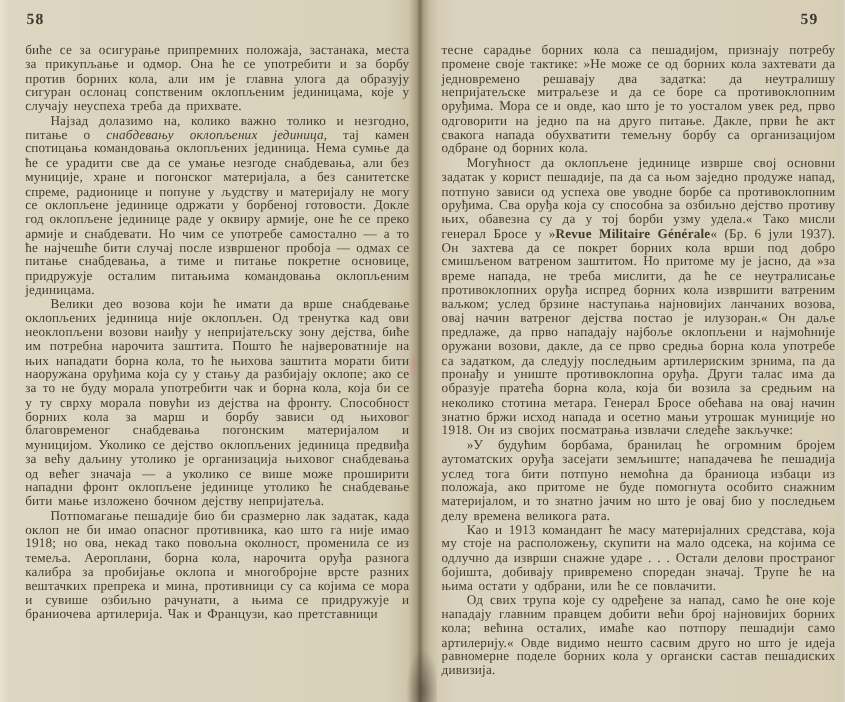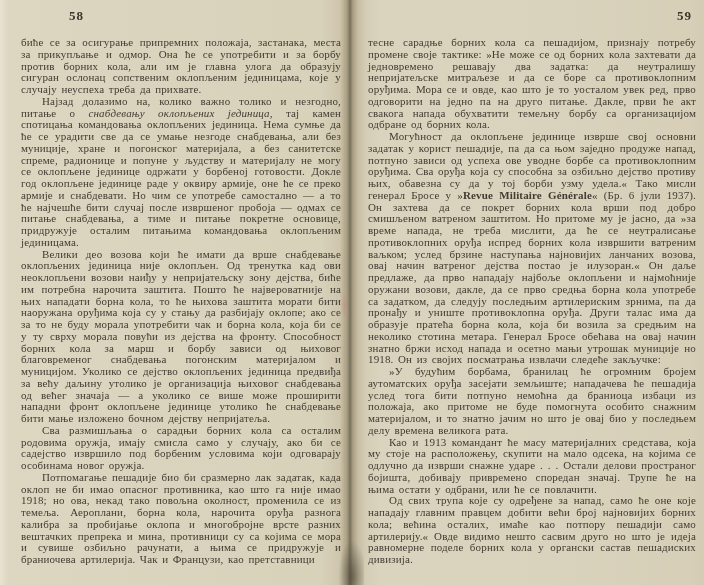--- a/index.html
+++ b/index.html
@@ -22,24 +22,23 @@
   }
   .pink-fleck {
     position: absolute; left: 341px; top: 292px; width: 7px; height: 26px;
     background: radial-gradient(ellipse at center, rgba(205,120,120,0.35), rgba(205,120,120,0) 75%);
     pointer-events: none;
   }
   .pagenum {
     position: absolute; top: 8px;
     font-size: 13px; font-weight: bold; letter-spacing: 1px;
     color: #3b372e;
-    margin-left: 47px;
   }
   .pagenum.left  { left: 22px; }
-  .pagenum.right { right: 12px; }
+  .pagenum.right { right: 22px; }
   .pagetext {
     position: absolute; top: 37px;
     font-size: 11px; line-height: 11.75px;
     color: #413c32;
     word-spacing: 1.6px; letter-spacing: 0.15px;
   }
   .pagetext.left  { left: 21px;  width: 320px; }
   .pagetext.right { left: 368px; width: 328px; }
   .par { margin: 0; text-align: justify; }
   .par.indent { text-indent: 21px; }
@@ -53,21 +52,20 @@
   <div class="pink-fleck"></div>
   <div class="gutter-smudge"></div>
 
   <div class="pagenum left">58</div>
   <div class="pagenum right">59</div>
 
   <div class="pagetext left">
       <p class="par"><span>биће се за осигурање припремних положаја, застанака, места за прикупљање и одмор. Она ће се употребити и за борбу против борних кола, али им је главна улога да образују сигуран ослонац сопственим оклопљеним јединицама, које у случају неуспеха треба да прихвате.</span></p>
       <p class="par indent"><span>Најзад долазимо на, колико важно толико и незгодно, питање о </span><span class="italic">снабдевању оклопљених јединица,</span><span> тај камен спотицања командовања оклопљених јединица. Нема сумње да ће се урадити све да се умање незгоде снабдевања, али без муниције, хране и погонског материјала, а без санитетске спреме, радионице и попуне у људству и материјалу не могу се оклопљене јединице одржати у борбеној готовости. Докле год оклопљене јединице раде у оквиру армије, оне ће се преко армије и снабдевати. Но чим се употребе самостално — а то ће најчешће бити случај после извршеног пробоја — одмах се питање снабдевања, а тиме и питање покретне основице, придружује осталим питањима командовања оклопљеним јединицама.</span></p>
       <p class="par indent"><span>Велики део возова који ће имати да врше снабдевање оклопљених јединица није оклопљен. Од тренутка кад ови неоклопљени возови наиђу у непријатељску зону дејства, биће им потребна нарочита заштита. Пошто ће највероватније на њих нападати борна кола, то ће њихова заштита морати бити наоружана оруђима која су у стању да разбијају оклопе; ако се за то не буду морала употребити чак и борна кола, која би се у ту сврху морала повући из дејства на фронту. Способност борних кола за марш и борбу зависи од њиховог благовременог снабдевања погонским материјалом и муницијом. Уколико се дејство оклопљених јединица предвиђа за већу даљину утолико је организација њиховог снабдевања од већег значаја — а уколико се више може проширити нападни фронт оклопљене јединице утолико ће снабдевање бити мање изложено бочном дејству непријатеља.</span></p>
-      <p class="par indent"><span>Сва размишљања о сарадњи борних кола са осталим родовима оружја, имају смисла само у случају, ако би се садејство извршило под борбеним условима који одговарају особинама новог оружја.</span></p>
       <p class="par indent"><span>Потпомагање пешадије био би сразмерно лак задатак, када оклоп не би имао опасног противника, као што га није имао 1918; но ова, некад тако повољна околност, променила се из темеља. Аероплани, борна кола, нарочита оруђа разнога калибра за пробијање оклопа и многобројне врсте разних вештачких препрека и мина, противници су са којима се мора и сувише озбиљно рачунати, а њима се придружује и браниочева артилерија. Чак и Французи, као претставници</span></p>
     </div>
   <div class="pagetext right">
       <p class="par"><span>тесне сарадње борних кола са пешадијом, признају потребу промене своје тактике: »Не може се од борних кола захтевати да једновремено решавају два задатка: да неутралишу непријатељске митраљезе и да се боре са противоклопним оруђима. Мора се и овде, као што је то уосталом увек ред, прво одговорити на једно па на друго питање. Дакле, први ће акт свакога напада обухватити темељну борбу са организацијом одбране од борних кола.</span></p>
       <p class="par indent"><span>Могућност да оклопљене јединице изврше свој основни задатак у корист пешадије, па да са њом заједно продуже напад, потпуно зависи од успеха ове уводне борбе са противоклопним оруђима. Сва оруђа која су способна за озбиљно дејство противу њих, обавезна су да у тој борби узму удела.« Тако мисли генерал Бросе у »</span><span class="bold">Revue Militaire Générale</span><span>« (Бр. 6 јули 1937). Он захтева да се покрет борних кола врши под добро смишљеном ватреном заштитом. Но притоме му је јасно, да »за време напада, не треба мислити, да ће се неутралисање противоклопних оруђа испред борних кола извршити ватреним ваљком; услед брзине наступања најновијих ланчаних возова, овај начин ватреног дејства постао је илузоран.« Он даље предлаже, да прво нападају најбоље оклопљени и најмоћније оружани возови, дакле, да се прво средња борна кола употребе са задатком, да следују последњим артилериским зрнима, па да пронађу и униште противоклопна оруђа. Други талас има да образује пратећа борна кола, која би возила за средњим на неколико стотина метара. Генерал Бросе обећава на овај начин знатно бржи исход напада и осетно мањи утрошак муниције но 1918. Он из својих посматрања извлачи следеће закључке:</span></p>
       <p class="par indent"><span>»У будућим борбама, бранилац ће огромним бројем аутоматских оруђа засејати земљиште; нападачева ће пешадија услед тога бити потпуно немоћна да браниоца избаци из положаја, ако притоме не буде помогнута особито снажним материјалом, и то знатно јачим но што је овај био у последњем делу времена великога рата.</span></p>
       <p class="par indent"><span>Као и 1913 командант ће масу материјалних средстава, која му стоје на расположењу, скупити на мало одсека, на којима се одлучно да изврши снажне ударе . . . Остали делови пространог бојишта, добивају привремено споредан значај. Трупе ће на њима остати у одбрани, или ће се повлачити.</span></p>
       <p class="par indent"><span>Од свих трупа које су одређене за напад, само ће оне које нападају главним правцем добити већи број најновијих борних кола; већина осталих, имаће као потпору пешадији само артилерију.« Овде видимо нешто сасвим друго но што је идеја равномерне поделе борних кола у органски састав пешадиских дивизија.</span></p>
     </div>
 </div>

